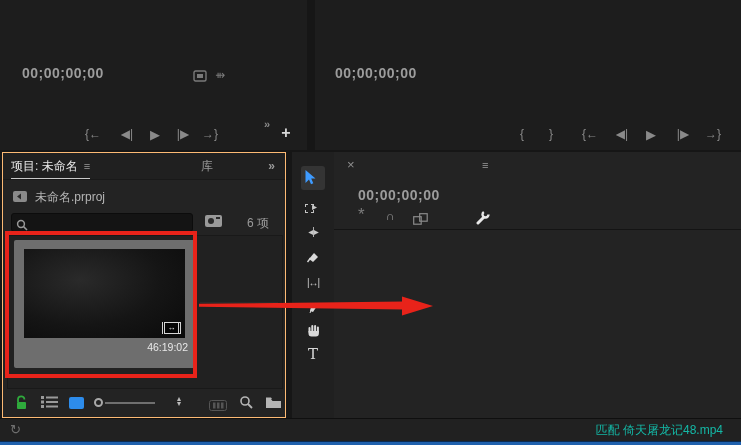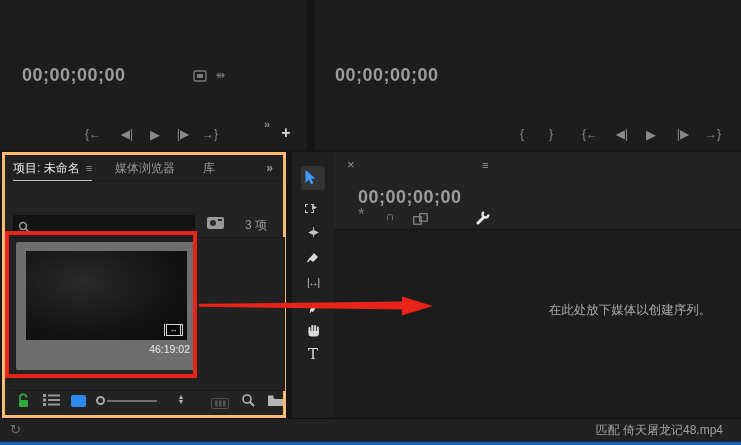--- a/index.html
+++ b/index.html
@@ -4,28 +4,28 @@
 <style>
   * { margin:0; padding:0; box-sizing:border-box; }
   html,body { background:#101010; }
   body { font-family:"Liberation Sans","DejaVu Sans",sans-serif; }
   #app { position:relative; width:741px; height:445px; background:#161616; overflow:hidden; }
 
   
   .monitor { position:absolute; top:0; height:150px; background:#1d1d1d; }
   #source-monitor { left:0; width:307px; }
   #program-monitor { left:315px; width:426px; }
-  .timecode { position:absolute; font-size:18px; font-weight:bold; color:#9c9c9c; letter-spacing:.5px; }
+  .timecode { position:absolute; font-size:14px; font-weight:bold; color:#9c9c9c; letter-spacing:.5px; }
   .transport-btn { position:absolute; top:127px; color:#8a8a8a; font-size:12px; width:24px; text-align:center; cursor:default; }
   .transport-btn.play { font-size:13px; }
   .small-gray-icon { position:absolute; color:#7a7a7a; }
 
   
   #project-panel { position:absolute; left:2px; top:152px; width:284px; height:266px;
-    background:#232323; border:3px solid #fdba74; }
+    background:#232323; border:1px solid #fdba74; }
   .tabbar { position:absolute; left:0; top:0; width:100%; height:27px; background:#202020;
     border-bottom:1px solid #191919; }
   .tab { position:absolute; top:0; height:26px; line-height:26px; font-size:12px; color:#9a9a9a; white-space:nowrap; }
   .tab.active { color:#e8e8e8; border-bottom:1px solid #c9c9c9; }
   .tab .menu-glyph { color:#9a9a9a; margin-left:6px; font-size:11px; }
   .overflow-glyph { position:absolute; color:#9a9a9a; font-size:12px; font-weight:bold; }
 
   .proj-row2 { position:absolute; left:0; top:34px; width:100%; height:20px; }
   .proj-file { position:absolute; left:32px; top:2px; font-size:12px; color:#b5b5b5; }
 
@@ -78,21 +78,21 @@
   .tl-content { position:absolute; left:0; top:78px; width:100%; height:188px; background:#1c1c1c; }
   .empty-message { position:absolute; left:146px; top:72px; width:300px; text-align:center;
     font-size:12.5px; color:#a8a8a8; }
   .marker-shape { width:9px; height:11px; background:#777;
     clip-path:polygon(0 0,100% 0,100% 60%,50% 100%,0 60%); }
 
   
   #status-bar { position:absolute; left:0; top:418px; width:741px; height:23px;
     background:#212121; border-top:1px solid #0f0f0f; }
   .sync-glyph { position:absolute; left:10px; top:3px; color:#6e6e6e; font-size:13px; }
-  .status-message { position:absolute; right:18px; top:0; line-height:22px; font-size:12px; color:#a3a3a3; }
+  .status-message { position:absolute; right:18px; top:0; line-height:22px; font-size:12px; color:#14b8a6; }
   #bottom-strip { position:absolute; left:0; top:441px; width:741px; height:4px;
     background:#1f61ad; border-top:1px solid #0b2b52; }
 
   
   #highlight-rect { position:absolute; left:5px; top:231px; width:192px; height:147px;
     border:4px solid #e8231a; z-index:40; pointer-events:none; }
   #arrow-overlay { position:absolute; left:0; top:0; width:741px; height:445px; z-index:50; pointer-events:none; }
 </style>
 </head>
 <body>
@@ -131,43 +131,51 @@
     <span class="transport-btn play" style="left:324px;">▶</span>
     <span class="transport-btn" style="left:356px;">|▶</span>
     <span class="transport-btn" style="left:386px;">→}</span>
   </div>
 
   <div id="project-panel">
     <div class="tabbar">
       <span class="tab active" style="left:8px;">
         <span>项目: 未命名</span><span class="menu-glyph">≡</span>
       </span>
-      <span class="tab" style="left:110px;">媒体浏览器</span>
       <span class="tab" style="left:198px;">库</span>
       <span class="overflow-glyph" style="right:10px; top:6px;">»</span>
     </div>
 
+    <div class="proj-row2">
+      <span style="position:absolute; left:9px; top:2px;">
+        <svg width="16" height="13" viewBox="0 0 16 13">
+            <rect x="1" y="1" width="14" height="11" rx="2" fill="#8a8a8a"></rect>
+            <path d="M5 6.5 L9 3.5 L9 9.5 Z" fill="#2a2a2a"></path>
+          </svg>
+      </span>
+      <span class="proj-file">未命名.prproj</span>
+    </div>
 
     <div class="search-field">
       <span style="position:absolute; left:4px; top:3px;">
         <svg width="12" height="12" viewBox="0 0 12 12">
             <circle cx="5" cy="5" r="3.4" fill="none" stroke="#9a9a9a" stroke-width="1.5"></circle>
             <line x1="7.6" y1="7.6" x2="11" y2="11" stroke="#9a9a9a" stroke-width="1.5"></line>
           </svg>
       </span>
       <input type="text" style="">
     </div>
     <span style="position:absolute; left:201px; top:61px;">
       <svg width="19" height="14" viewBox="0 0 19 14">
           <rect x="1" y="1" width="17" height="12" rx="2" fill="#9a9a9a"></rect>
           <circle cx="7" cy="7" r="3" fill="#2a2a2a"></circle>
           <rect x="12" y="3" width="4" height="2" fill="#2a2a2a"></rect>
         </svg>
     </span>
-    <span class="item-count">3 项</span>
+    <span class="item-count">6 项</span>
 
     <div class="content-region">
       <div class="grid-line"></div>
 
       <div class="clip-card">
         <div class="clip-frame">
           <div class="filmstrip-badge">↔</div>
         </div>
         <span class="clip-duration">46:19:02</span>
       </div>
@@ -280,23 +288,20 @@
       </span>
       <span style="position:absolute; left:141px; top:2px;">
         <svg width="15" height="15" viewBox="0 0 15 15">
             <line x1="3" y1="13" x2="8.5" y2="7.5" stroke="#e8e8e8" stroke-width="3" stroke-linecap="round"></line>
             <circle cx="10.5" cy="4.5" r="3" fill="none" stroke="#e8e8e8" stroke-width="2.4" stroke-dasharray="12 6.8"></circle>
           </svg>
       </span>
     </div>
     <div class="tl-sep"></div>
 
-    <div class="tl-content">
-      <span class="empty-message">在此处放下媒体以创建序列。</span>
-    </div>
   </div>
 
   <div id="status-bar">
     <span class="sync-glyph">↻</span>
     <span class="status-message">匹配 倚天屠龙记48.mp4</span>
   </div>
   <div id="bottom-strip"></div>
 
   <div id="highlight-rect"></div>
   <svg id="arrow-overlay" viewBox="0 0 741 445">

